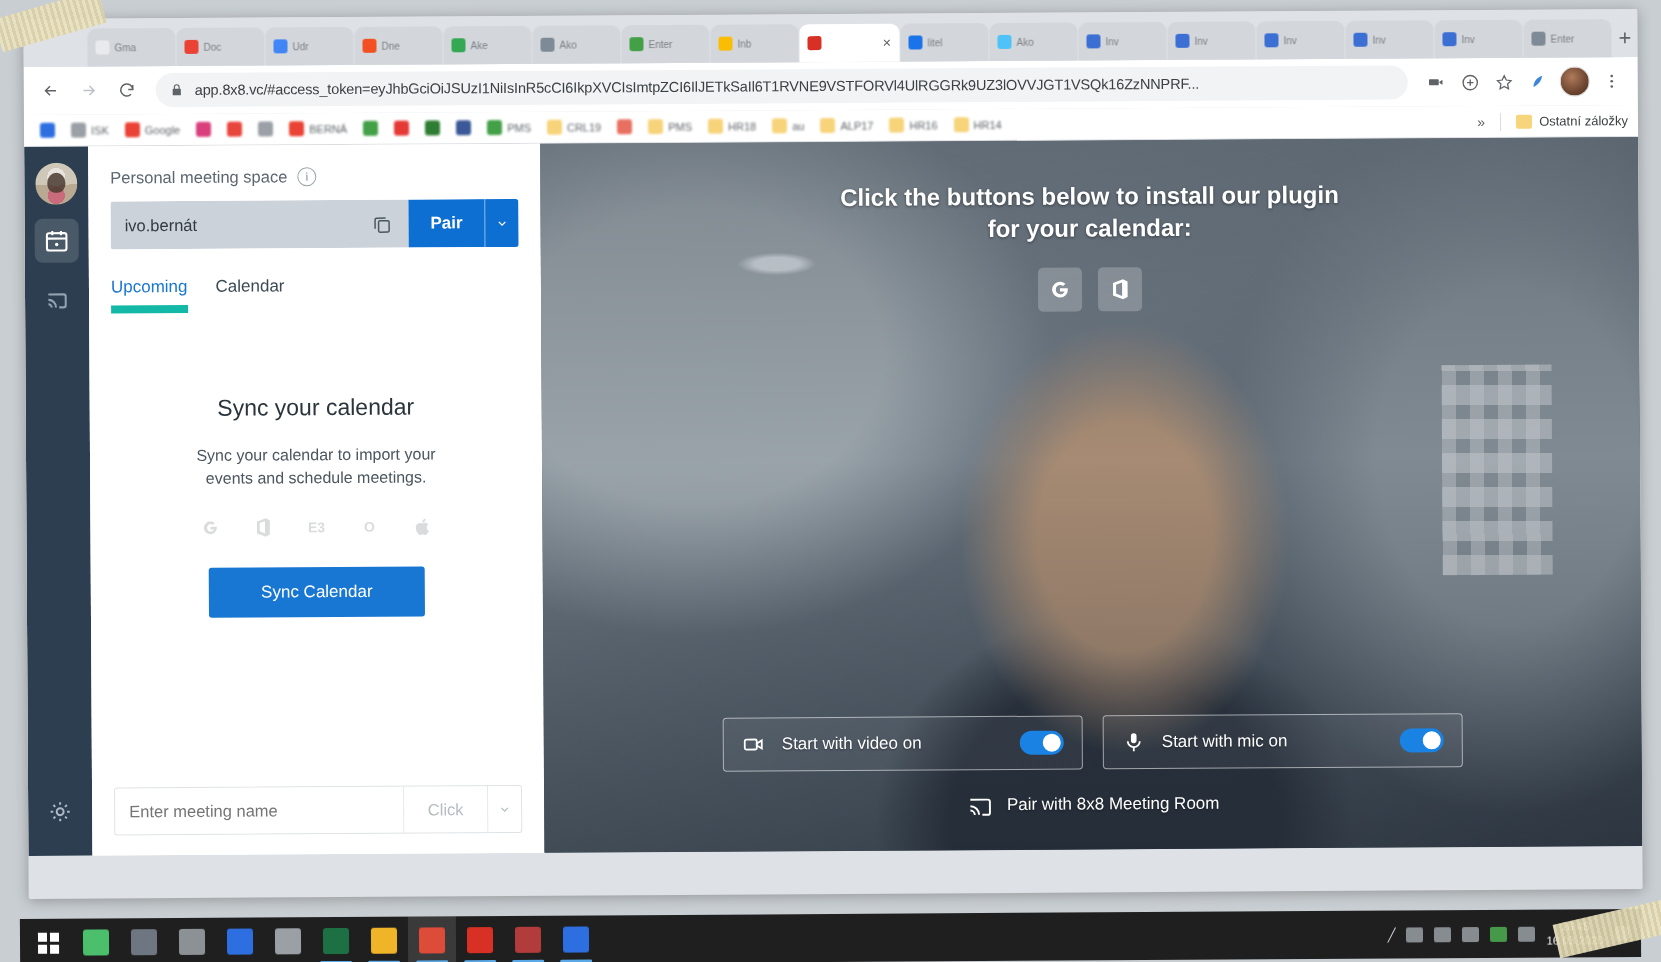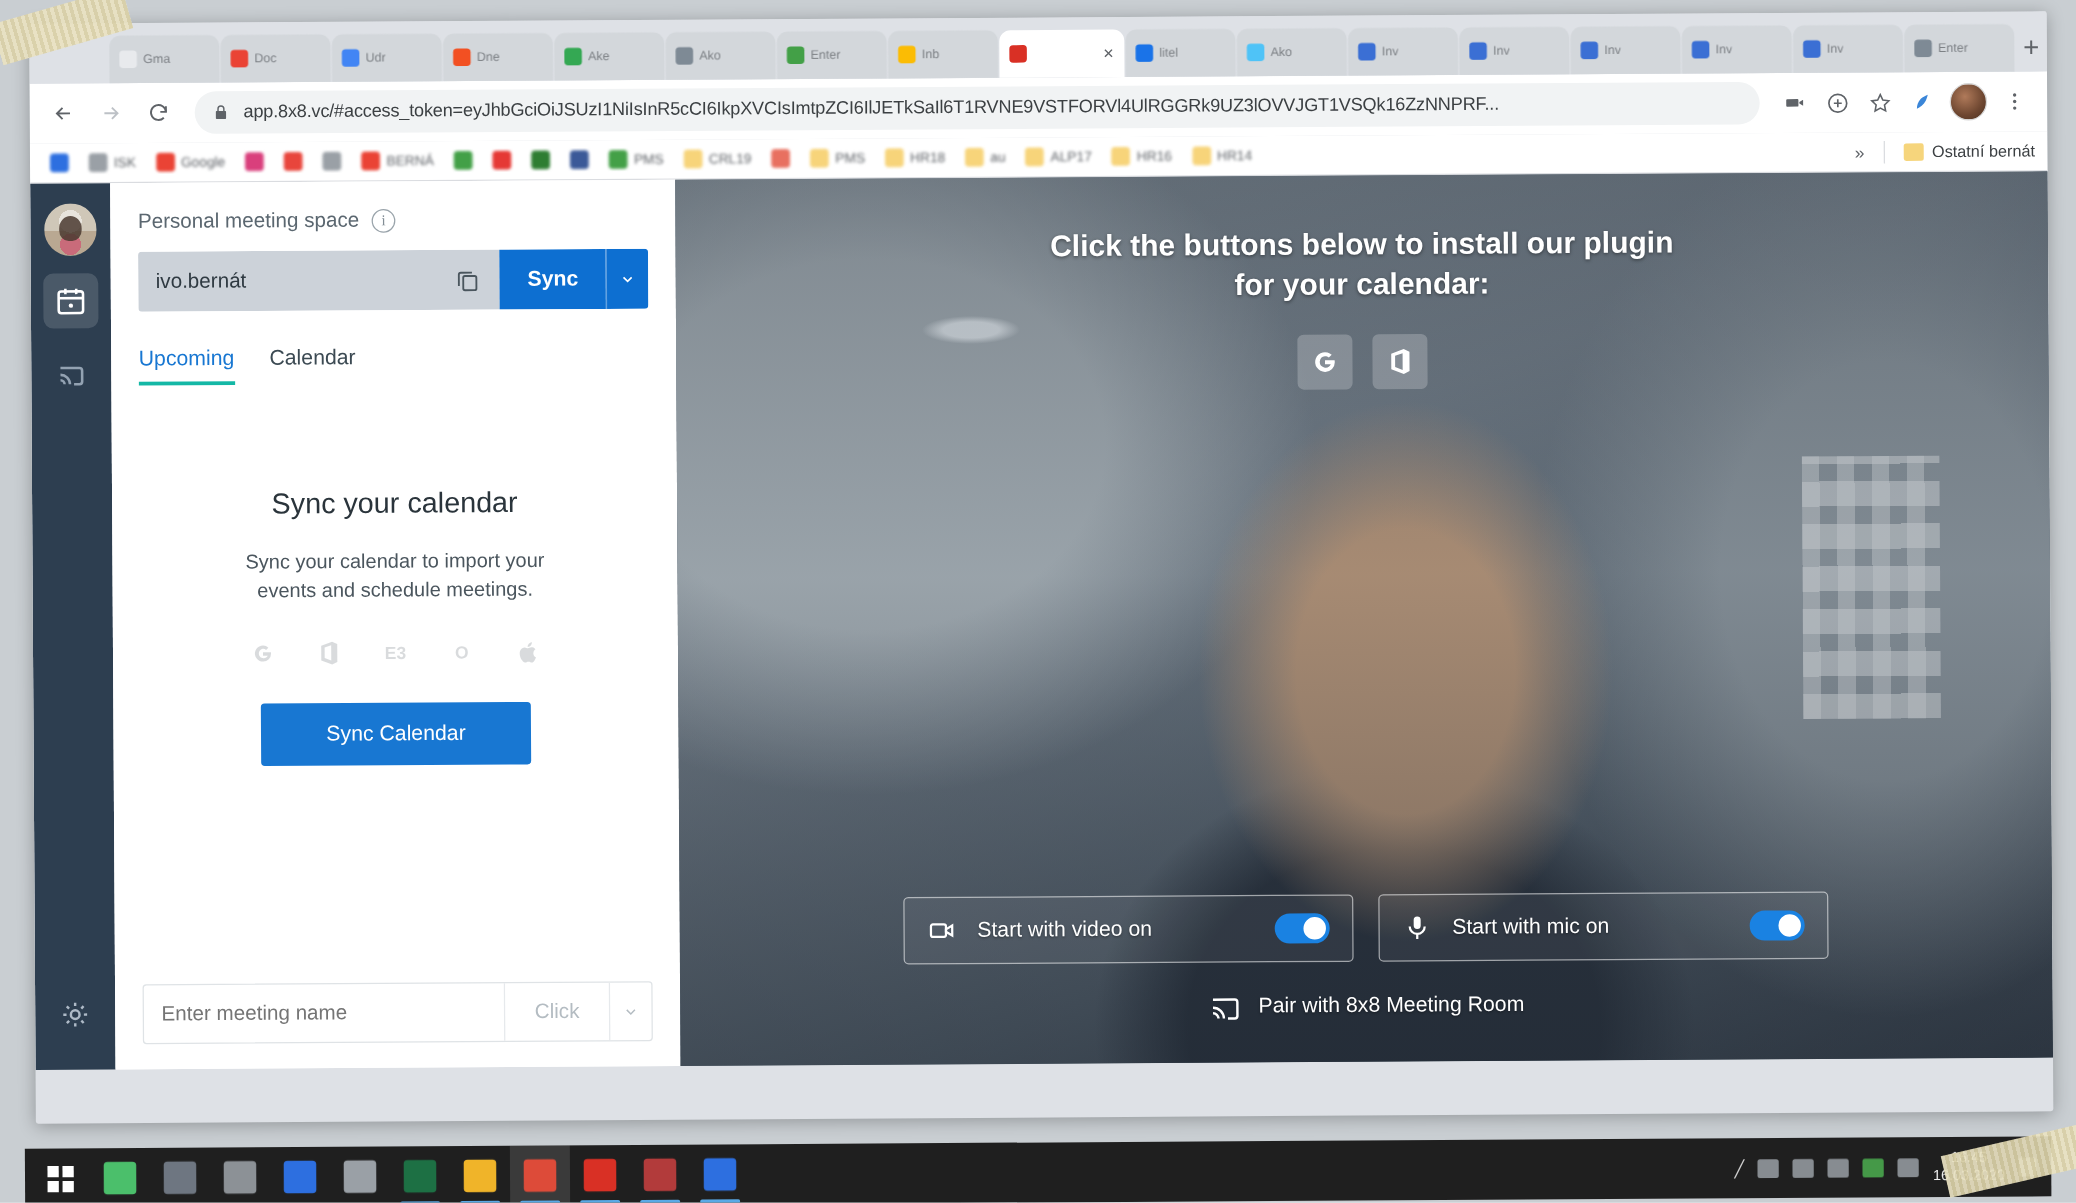--- a/index.html
+++ b/index.html
@@ -107,21 +107,21 @@
   .roomrow .field { flex:1 1 auto; background:#ccd2d9; display:flex; align-items:center; padding:0 14px; }
   .roomrow .field .val { font-size:16.5px; color:#2f3a42; flex:1 1 auto; }
   .roomrow .copy { width:24px;height:24px; color:#4a565e; display:flex;align-items:center;justify-content:center; }
   .roomrow .start { background:#0d6fd1; color:#fff; font-size:17px; font-weight:bold;
                     display:flex; align-items:center; justify-content:center; padding:0 22px; }
   .roomrow .caret { background:#0d6fd1; color:#fff; width:34px; display:flex; align-items:center;
                     justify-content:center; border-left:1px solid rgba(255,255,255,.35); font-size:12px; }
 
   .tabs { display:flex; gap:28px; border-bottom:0; }
   .tabitem { font-size:17px; color:#3c4a53; padding-bottom:8px; }
-  .tabitem.sel { color:#1877d2; border-bottom:3px solid #14b8a6; }
+  .tabitem.sel { color:#1877d2; border-bottom:8px solid #14b8a6; }
 
   .empty { flex:1 1 auto; display:flex; flex-direction:column; align-items:center; justify-content:flex-start;
            padding-top:82px; }
   .empty h2 { font-size:23px; color:#2a343b; font-weight:normal; margin-bottom:22px; }
   .empty p { font-size:16px; color:#4b565e; text-align:center; line-height:1.45; max-width:290px; margin-bottom:26px;}
   .calicons { display:flex; gap:29px; margin-bottom:28px; opacity:.25; }
   .calicons span { width:24px;height:24px;display:flex;align-items:center;justify-content:center;color:#6b757c;}
   .syncbtn { background:#1877d2; color:#fff; font-size:17px; padding:15px 52px; border-radius:3px; }
 
   .joinrow { display:flex; height:48px; border:1px solid #dfe3e6; border-radius:3px; margin-bottom:20px; }
@@ -409,21 +409,21 @@
           </div>
           <div class="bm">
             <span class="bmi" style="background: rgb(247, 212, 122);"></span>
             <span class="bml">HR14</span>
           </div>
         </div>
       <div class="bm-overflow">»</div>
       <div class="bm-sep"></div>
       <div class="bm-other">
         <span class="bmi"></span>
-        <span class="bml">Ostatní bernát</span>
+        <span class="bml">Ostatní záložky</span>
       </div>
     </div>
 
     <div class="page">
 
       <div class="rail">
         <div class="user"></div>
         <div class="ritem active">
           <svg viewBox="0 0 24 24" fill="none" stroke="#ffffff" stroke-width="1.9">
             <rect x="3" y="5" width="18" height="16" rx="2"></rect>
@@ -454,21 +454,21 @@
         <div class="roomrow">
           <div class="field">
             <span class="val">ivo.bernát</span>
             <span class="copy">
               <svg viewBox="0 0 24 24" width="21" height="21" fill="none" stroke="currentColor" stroke-width="1.7">
                 <rect x="8" y="8" width="12" height="13" rx="1.6"></rect>
                   <path d="M16 5H5.8A1.8 1.8 0 0 0 4 6.8V17"></path>
               </svg>
             </span>
           </div>
-          <div class="start">Sync</div>
+          <div class="start">Pair</div>
           <div class="caret">
             <svg viewBox="0 0 24 24" width="13" height="13" fill="none" stroke="currentColor" stroke-width="2.4">
                 <path d="M6 9l6 6 6-6"></path>
               </svg>
           </div>
         </div>
 
         <div class="tabs">
           <div class="tabitem sel">Upcoming</div>
           <div class="tabitem">Calendar</div>

